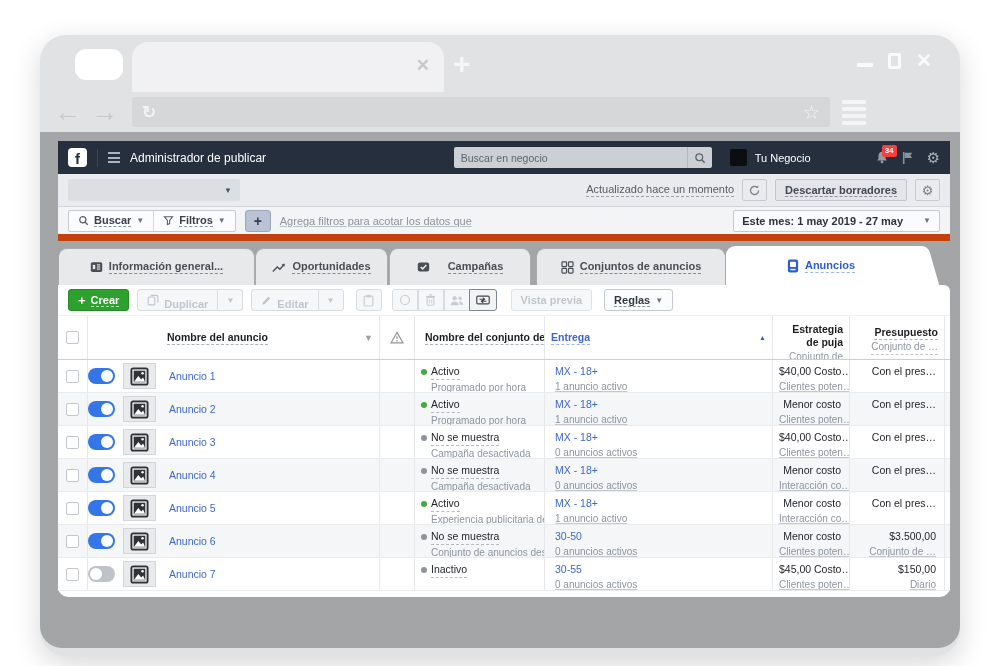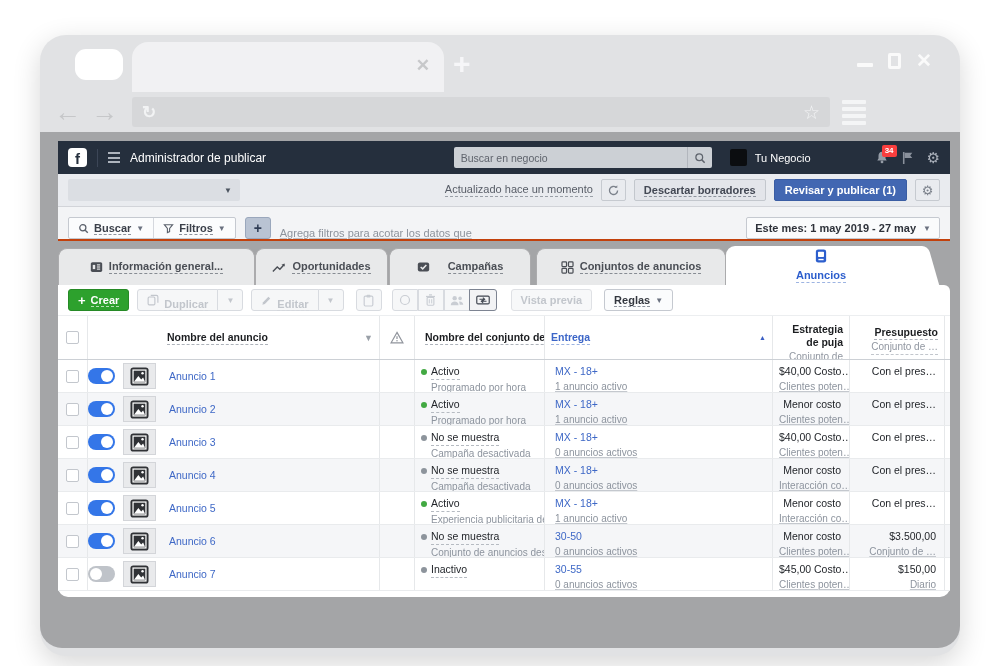--- a/index.html
+++ b/index.html
@@ -49,36 +49,36 @@
   .fb-toolbar { height:33px; background:#e9ebef; border-bottom:1px solid #d2d4d9; display:flex; align-items:center; padding:0 10px; gap:8px; }
   .tb-select { width:172px; height:22px; background:#dbdee3; border-radius:2px; position:relative; }
   .tb-select .car { position:absolute; right:8px; top:7px; font-size:8px; color:#4c5460; }
   .tb-space { flex:1; }
   .updated { font-size:11px; color:#575c66; border-bottom:1px dashed #9aa0a8; padding-bottom:1px; }
   .icon-btn { width:25px; height:22px; border:1px solid #c6cad0; border-radius:2px; display:flex; align-items:center; justify-content:center; color:#7c828c; background:transparent; }
   .btn-discard { height:22px; padding:0 9px; background:#e3e5ea; border:1px solid #c3c7cd; border-radius:2px; font-size:11px; font-weight:bold; color:#434854; display:flex; align-items:center; }
   .btn-discard span { border-bottom:1px dashed #8d939d; }
   .btn-publish { height:22px; padding:0 10px; background:#4267b2; border:1px solid #3a5da3; border-radius:2px; font-size:11px; font-weight:bold; color:#fff; display:flex; align-items:center; }
 
-  .fb-filter { height:34px; background:#f3f4f6; border-bottom:2px solid #c2410c; display:flex; align-items:flex-end; padding:0 10px; gap:9px; }
+  .fb-filter { height:34px; background:#f3f4f6; border-bottom:7px solid #c2410c; display:flex; align-items:center; padding:0 10px; gap:9px; }
   .seg-group { display:flex; height:22px; border:1px solid #c5c9d0; border-radius:2px; background:#fbfcfd; }
   .seg { display:flex; align-items:center; gap:5px; padding:0 9px; font-size:11px; font-weight:bold; color:#3b404a; }
   .seg + .seg { border-left:1px solid #d5d8de; }
   .seg .lbl { border-bottom:1px dashed #8d939d; }
   .seg .car, .dr .car, .btn-rules .car { font-size:8px; color:#6b7280; }
   .btn-add { width:26px; height:22px; background:#b9c3d3; border:1px solid #9aa7bc; border-radius:3px; color:#2f3d55; font-weight:bold; font-size:14px; display:flex; align-items:center; justify-content:center; }
   .hint { font-size:11px; color:#8d939c; text-decoration:underline; text-decoration-color:#bcc1c8; }
   .f-space { flex:1; }
-  .dr { height:22px; border:1px solid #c5c9d0; background:#fafbfc; border-radius:2px; display:flex; align-items:center; gap:7px; padding:0 8px; font-size:11px; font-weight:bold; color:#2e323a; white-space:nowrap; }
+  .dr { height:22px; border:1px solid #c5c9d0; background:#fafbfc; border-radius:2px; display:flex; align-items:center; gap:20px; padding:0 8px; font-size:11px; font-weight:bold; color:#2e323a; white-space:nowrap; }
 
   
   .fb-tabs { height:44px; position:relative; }
   .tab { position:absolute; bottom:0; height:37px; display:flex; align-items:center; justify-content:center; gap:6px; background:#e8e9ea; border:1px solid #ababad; border-bottom:none; border-radius:9px 9px 0 0; font-size:11px; font-weight:bold; color:#4a4e55; }
   .tab .lbl { border-bottom:1px dashed #878c93; padding-bottom:1px; white-space:nowrap; }
-  .tab.active { background:#fff; border:none; height:39px; border-radius:9px 0 0 0; color:#2c5ecd; z-index:3;flex-direction:column; }
+  .tab.active { background:#fff; border:none; height:39px; border-radius:9px 0 0 0; color:#2c5ecd; z-index:3; }
   .tab.active .lbl { border-bottom-color:#9db4e2; }
   .tab.active::after { content:""; position:absolute; top:0; right:-12px; width:28px; height:100%; background:#fff; transform:skewX(16deg); transform-origin:top left; border-radius:0 6px 0 0; }
   .t1 { left:0; width:197px; } .t2 { left:197px; width:133px; } .t3 { left:331px; width:142px;gap:18px; } .t4 { left:478px; width:190px; } .t5 { left:668px; width:190px; }
 
   
   .fb-panel { background:#fff; border-radius:0 6px 10px 10px; padding-bottom:6px; position:relative; z-index:2; }
   .actions { display:flex; align-items:center; gap:8px; padding:4px 10px; height:30px; }
   .btn { height:22px; display:inline-flex; align-items:center; gap:5px; padding:0 9px; border-radius:3px; font-size:11px; font-weight:bold; white-space:nowrap; }
   .btn-create { background:#2da12d; border:1px solid #268a26; color:#fff; }
   .btn-create .lbl { border-bottom:1px dashed rgba(255,255,255,.65); }
@@ -215,21 +215,20 @@
         <span class="updated">Actualizado hace un momento</span>
         <span class="icon-btn">
           <svg width="13" height="13" viewBox="0 0 16 16">
               <path d="M13 8a5 5 0 1 1-1.6-3.7" fill="none" stroke="currentColor" stroke-width="1.7"></path>
               <path d="M12.7 1.5v3.2H9.5z" fill="currentColor"></path>
             </svg>
         </span>
         <button class="btn-discard">
             <span>Descartar borradores</span>
           </button>
-        <button class="btn-publish">Revisar y publicar (1)</button>
         <span class="icon-btn" style="font-size:13px;">⚙</span>
       </div>
 
       <div class="fb-filter">
         <div class="seg-group">
           <span class="seg">
             <svg width="11" height="11" viewBox="0 0 16 16">
                 <circle cx="7" cy="7" r="4.5" fill="none" stroke="#5a606b" stroke-width="1.8"></circle>
                 <line x1="10.5" y1="10.5" x2="14.2" y2="14.2" stroke="#5a606b" stroke-width="2"></line>
               </svg>

